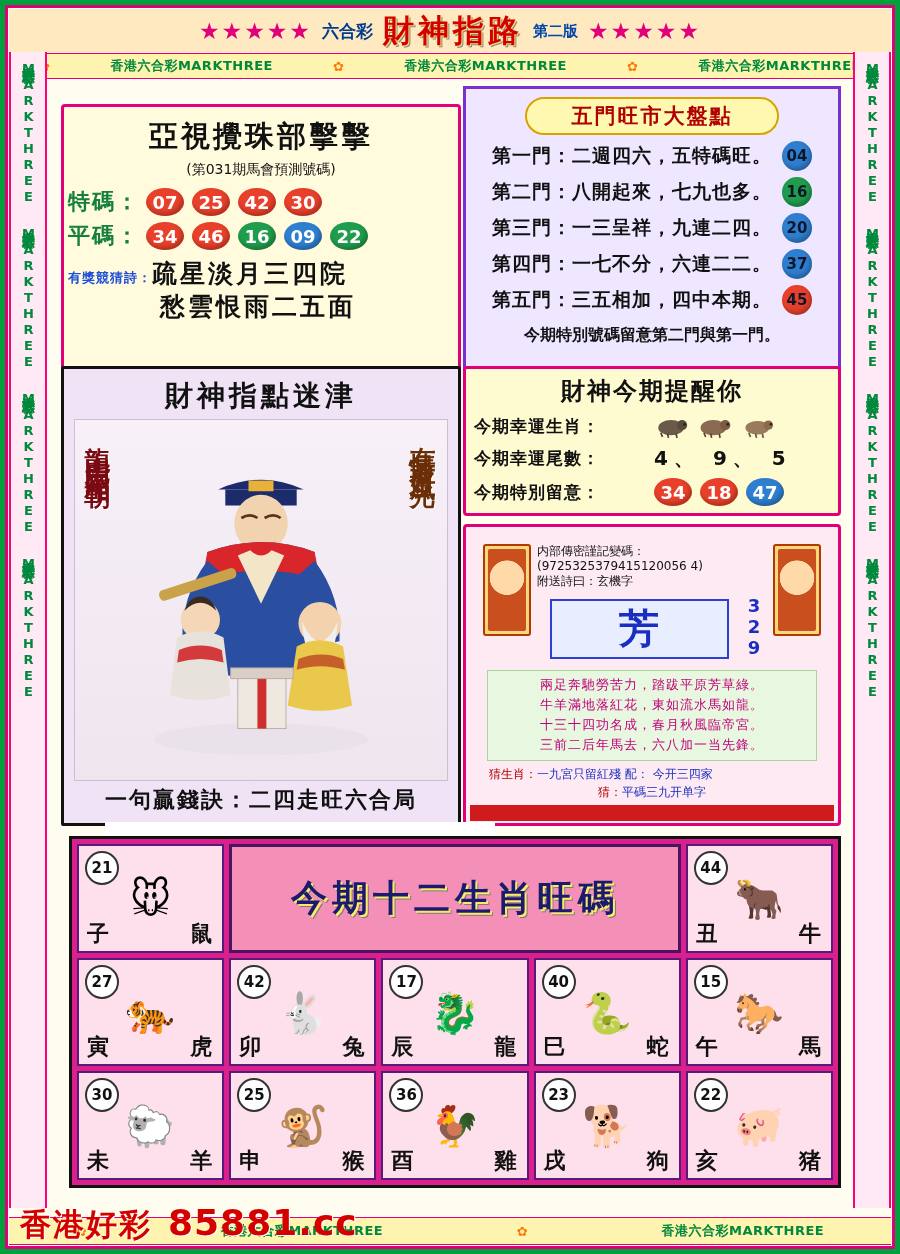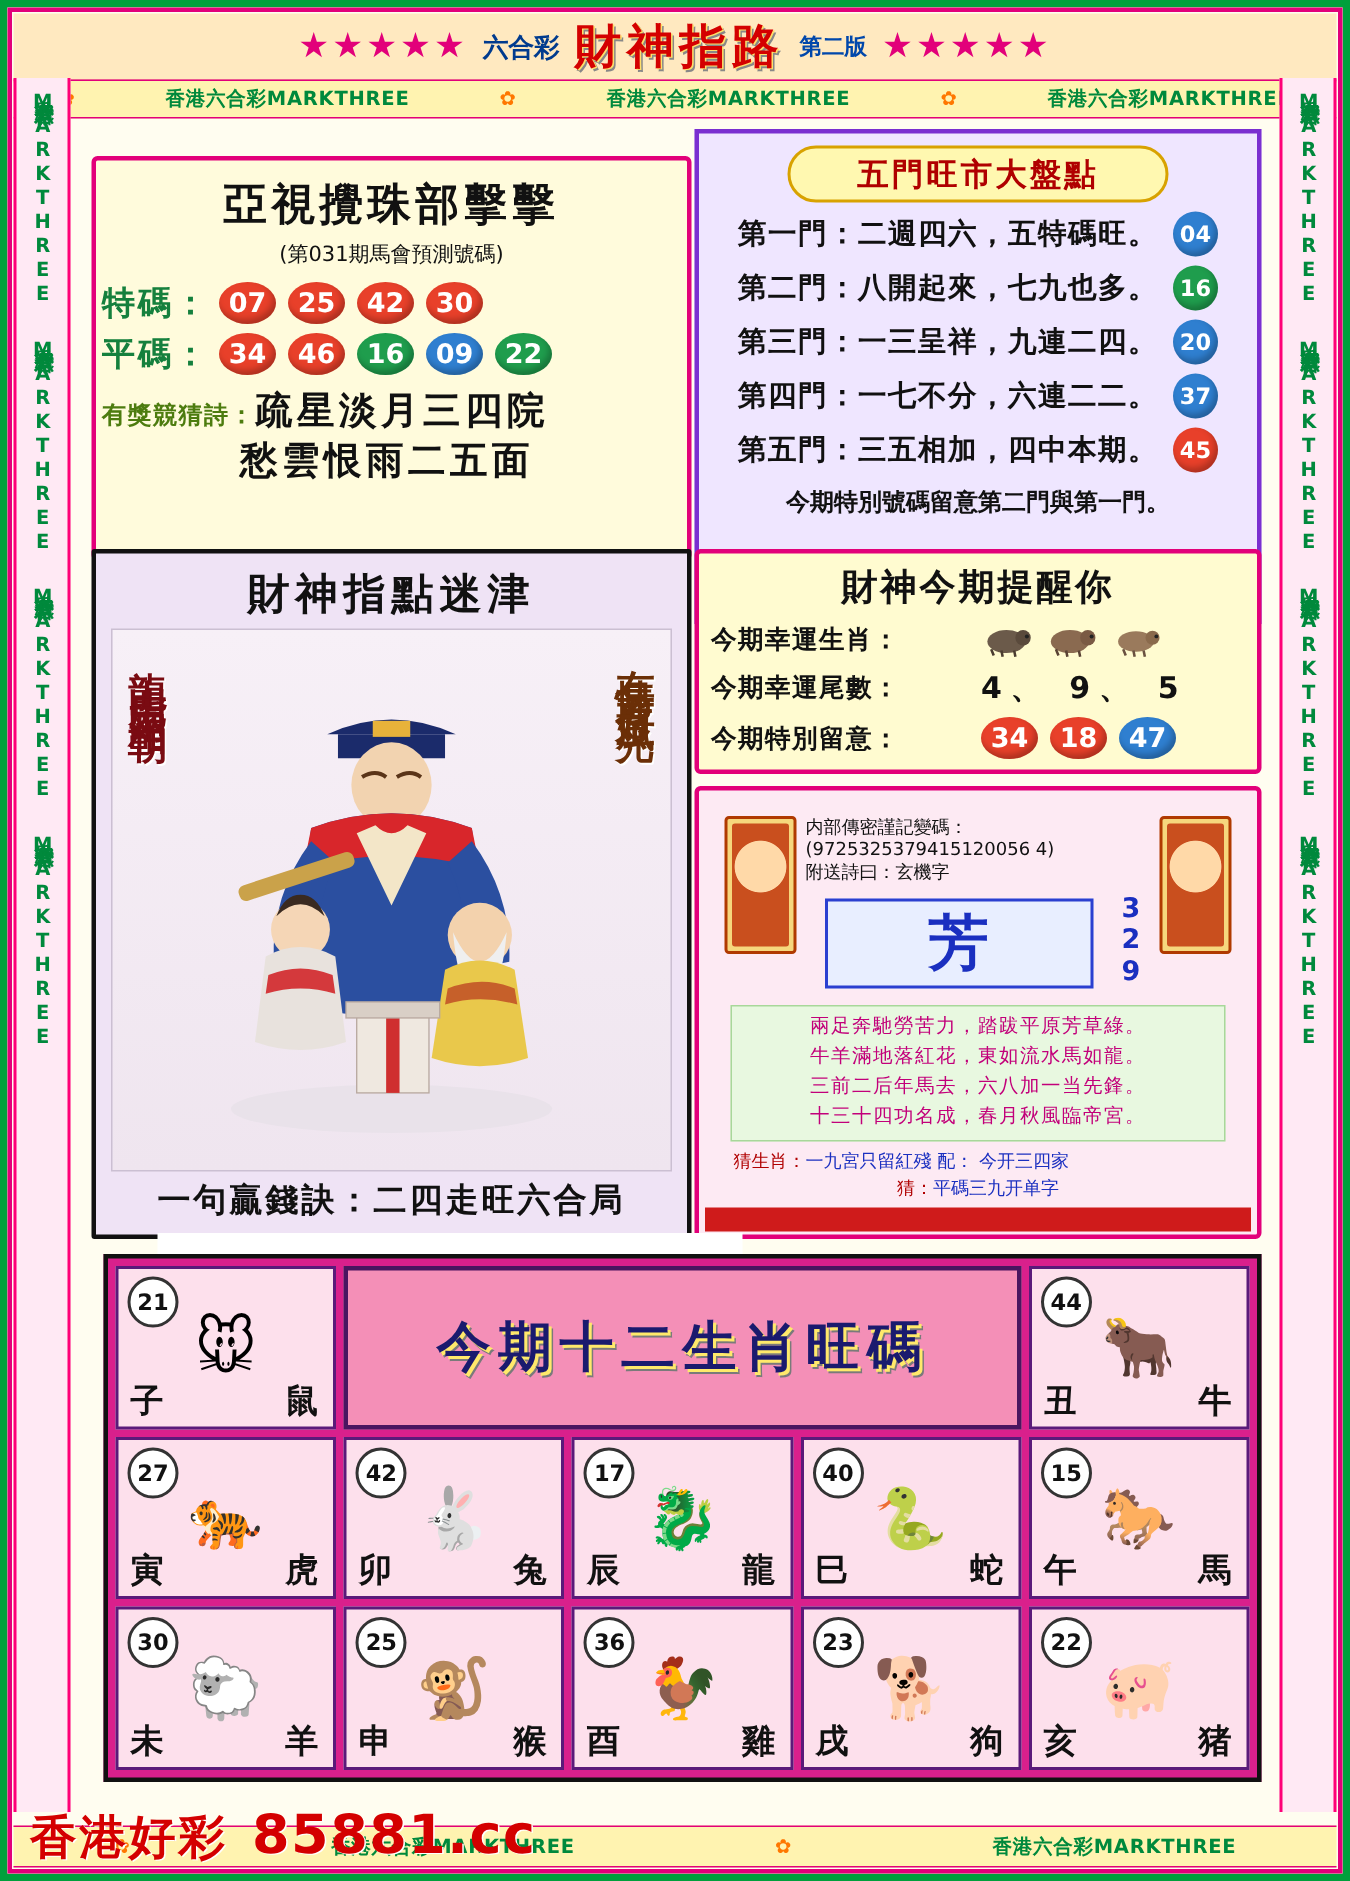--- a/index.html
+++ b/index.html
@@ -96,40 +96,40 @@
   .ball{
     width:38px;height:28px;border-radius:50%;
     display:inline-flex;align-items:center;justify-content:center;
     color:#fff;font-weight:bold;font-size:18px;margin-right:8px;
     box-shadow:inset -2px -3px 4px rgba(0,0,0,.25);
   }
   .ball.red{background:#e8402a;}
   .ball.blue{background:#2f7fd0;}
   .ball.green{background:#1f9d4d;}
   .poem{margin-top:6px;}
-  .poem .pl{font-size:16px;font-weight:bold;color:#4d7c0f;letter-spacing:1px;}
+  .poem .pl{font-size:13px;font-weight:bold;color:#1d4ed8;letter-spacing:1px;}
   .poem .pt{font-size:25px;font-weight:bold;color:#111;letter-spacing:3px;}
   .poem .pt2{font-size:25px;font-weight:bold;color:#111;letter-spacing:3px;margin-left:92px;}
   
   .p2{
     right:14px;top:6px;width:378px;height:330px;
     background:#efe6ff;border:3px solid #7a2fd0;border-radius:0;
     padding:6px 24px;
   }
   .p2 .cap{
     margin:2px auto 6px;width:250px;text-align:center;
     background:#fff8b0;border:2px solid #d8a200;border-radius:22px;
     font-size:21px;font-weight:bold;color:#b00000;padding:3px 0;letter-spacing:2px;
   }
   .gate{display:flex;align-items:center;margin:6px 2px;}
   .gate .txt{flex:1;font-size:19px;font-weight:bold;color:#111;letter-spacing:1px;}
   .gate .num{
     width:30px;height:30px;border-radius:50%;
     display:flex;align-items:center;justify-content:center;
-    font-size:15px;font-weight:bold;color:#ffffff;
+    font-size:15px;font-weight:bold;color:#0f172a;
     box-shadow:inset -2px -3px 4px rgba(0,0,0,.25);
   }
   .p2 .foot{margin-top:10px;text-align:center;font-size:16px;font-weight:bold;color:#111;}
   
   .p3{
     left:16px;top:286px;width:400px;height:460px;
     background:#efe3f5;border:3px solid #111;border-radius:2px;
     padding:4px;
   }
   .p3 h3{
@@ -435,22 +435,22 @@
           </div>
         </div>
         <div class="door">
             <div class="fig2"></div>
           </div>
       </div>
 
       <div class="greenpoem">
         <div>兩足奔馳勞苦力，踏跋平原芳草綠。</div>
         <div>牛羊滿地落紅花，東如流水馬如龍。</div>
+        <div>十三十四功名成，春月秋風臨帝宮。</div>
         <div>三前二后年馬去，六八加一当先鋒。</div>
-        <div>十三十四功名成，春月秋風臨帝宮。</div>
       </div>
 
       <div class="guess">
         <div><span>猜生肖：</span><span class="blue">一九宮只留紅殘   配：   今开三四家</span></div>
         <div style="text-align:center"><span>猜：</span><span class="blue">平碼三九开单字</span></div>
       </div>
       <div class="redbar"></div>
     </div>
 
     <div class="whitebar" style="top:742px;"></div>

